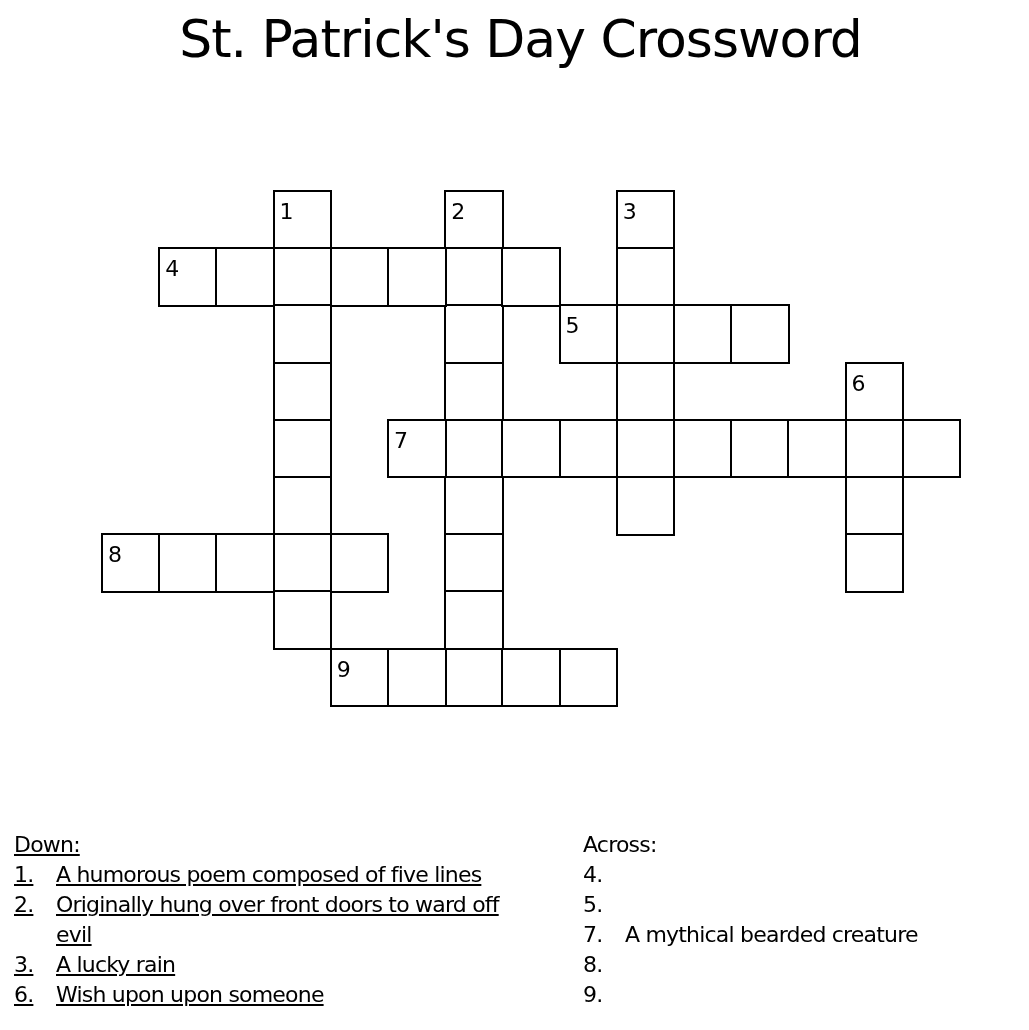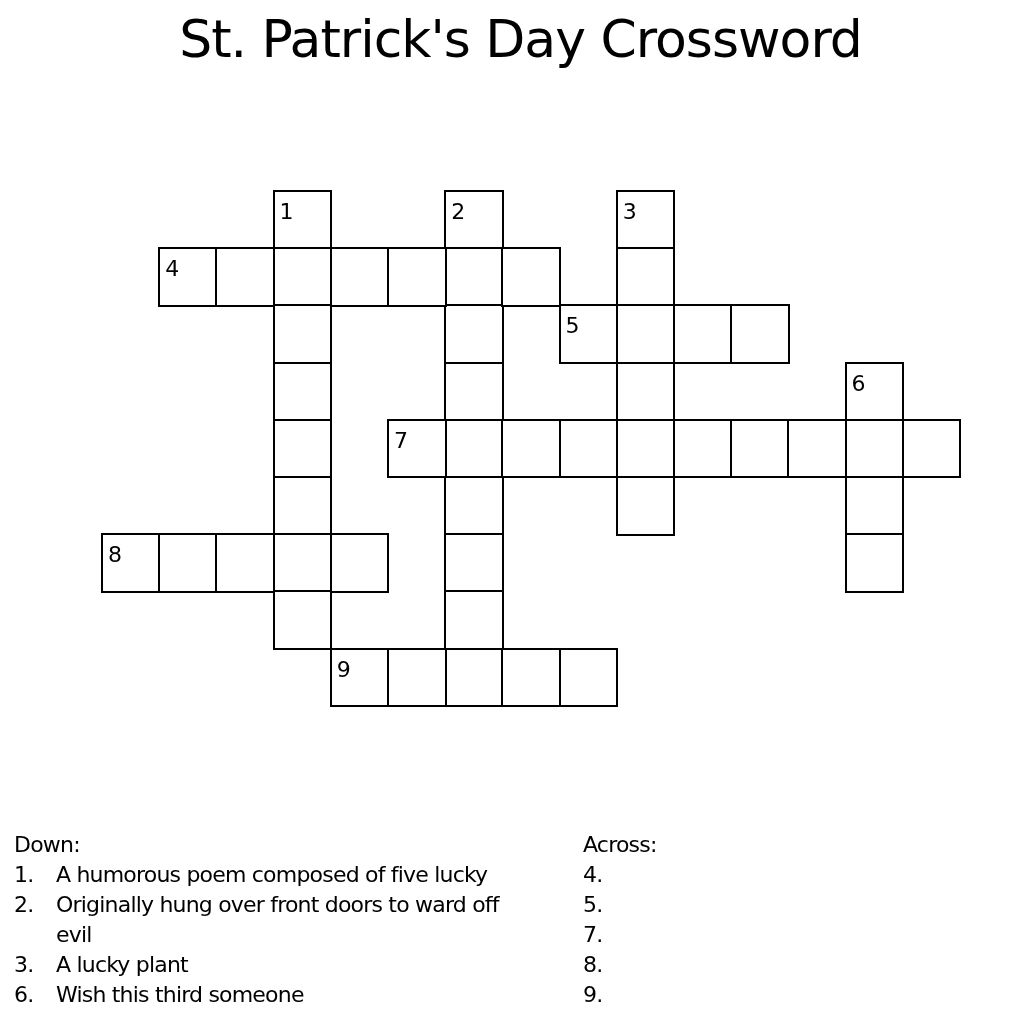--- a/index.html
+++ b/index.html
@@ -54,20 +54,21 @@
     position: absolute;
     top: 830px;
     font-size: 22px;
     letter-spacing: -0.8px;
     line-height: 30px;
     color: #000000;
   }
   .clues-down {
     left: 8px;
     width: 515px;
+    text-decoration: underline;
   }
   .clues-across {
     left: 577px;
     width: 482px;
   }
   .clue-heading {
     margin: 0;
     font-weight: 400;
   }
   .clue-item {
@@ -163,46 +164,47 @@
       </div>
       <div class="cell" style="left: 381px; top: 647.6px; width: 59.7px; height: 59.7px;"></div>
       <div class="cell" style="left: 495.4px; top: 647.6px; width: 59.7px; height: 59.7px;"></div>
       <div class="cell" style="left: 552.6px; top: 647.6px; width: 59.7px; height: 59.7px;"></div>
     </div>
 
   <div class="clues clues-down">
     <div class="clue-heading">Down:</div>
     <div class="clue-item">
       <span class="clue-num">1.</span>
-      <span class="clue-text">A humorous poem composed of five lucky</span>
+      <span class="clue-text">A humorous poem composed of five lines</span>
     </div>
     <div class="clue-item">
       <span class="clue-num">2.</span>
       <span class="clue-text">Originally hung over front doors to ward off evil</span>
     </div>
     <div class="clue-item">
       <span class="clue-num">3.</span>
-      <span class="clue-text">A lucky plant</span>
+      <span class="clue-text">A lucky rain</span>
     </div>
     <div class="clue-item">
       <span class="clue-num">6.</span>
-      <span class="clue-text">Wish this third someone</span>
+      <span class="clue-text">Wish upon upon someone</span>
     </div>
   </div>
 
   <div class="clues clues-across">
     <div class="clue-heading">Across:</div>
     <div class="clue-item">
       <span class="clue-num">4.</span>
     </div>
     <div class="clue-item">
       <span class="clue-num">5.</span>
     </div>
     <div class="clue-item">
       <span class="clue-num">7.</span>
+      <span class="clue-text">A mythical bearded creature</span>
     </div>
     <div class="clue-item">
       <span class="clue-num">8.</span>
     </div>
     <div class="clue-item">
       <span class="clue-num">9.</span>
     </div>
   </div>
 
 </div>

